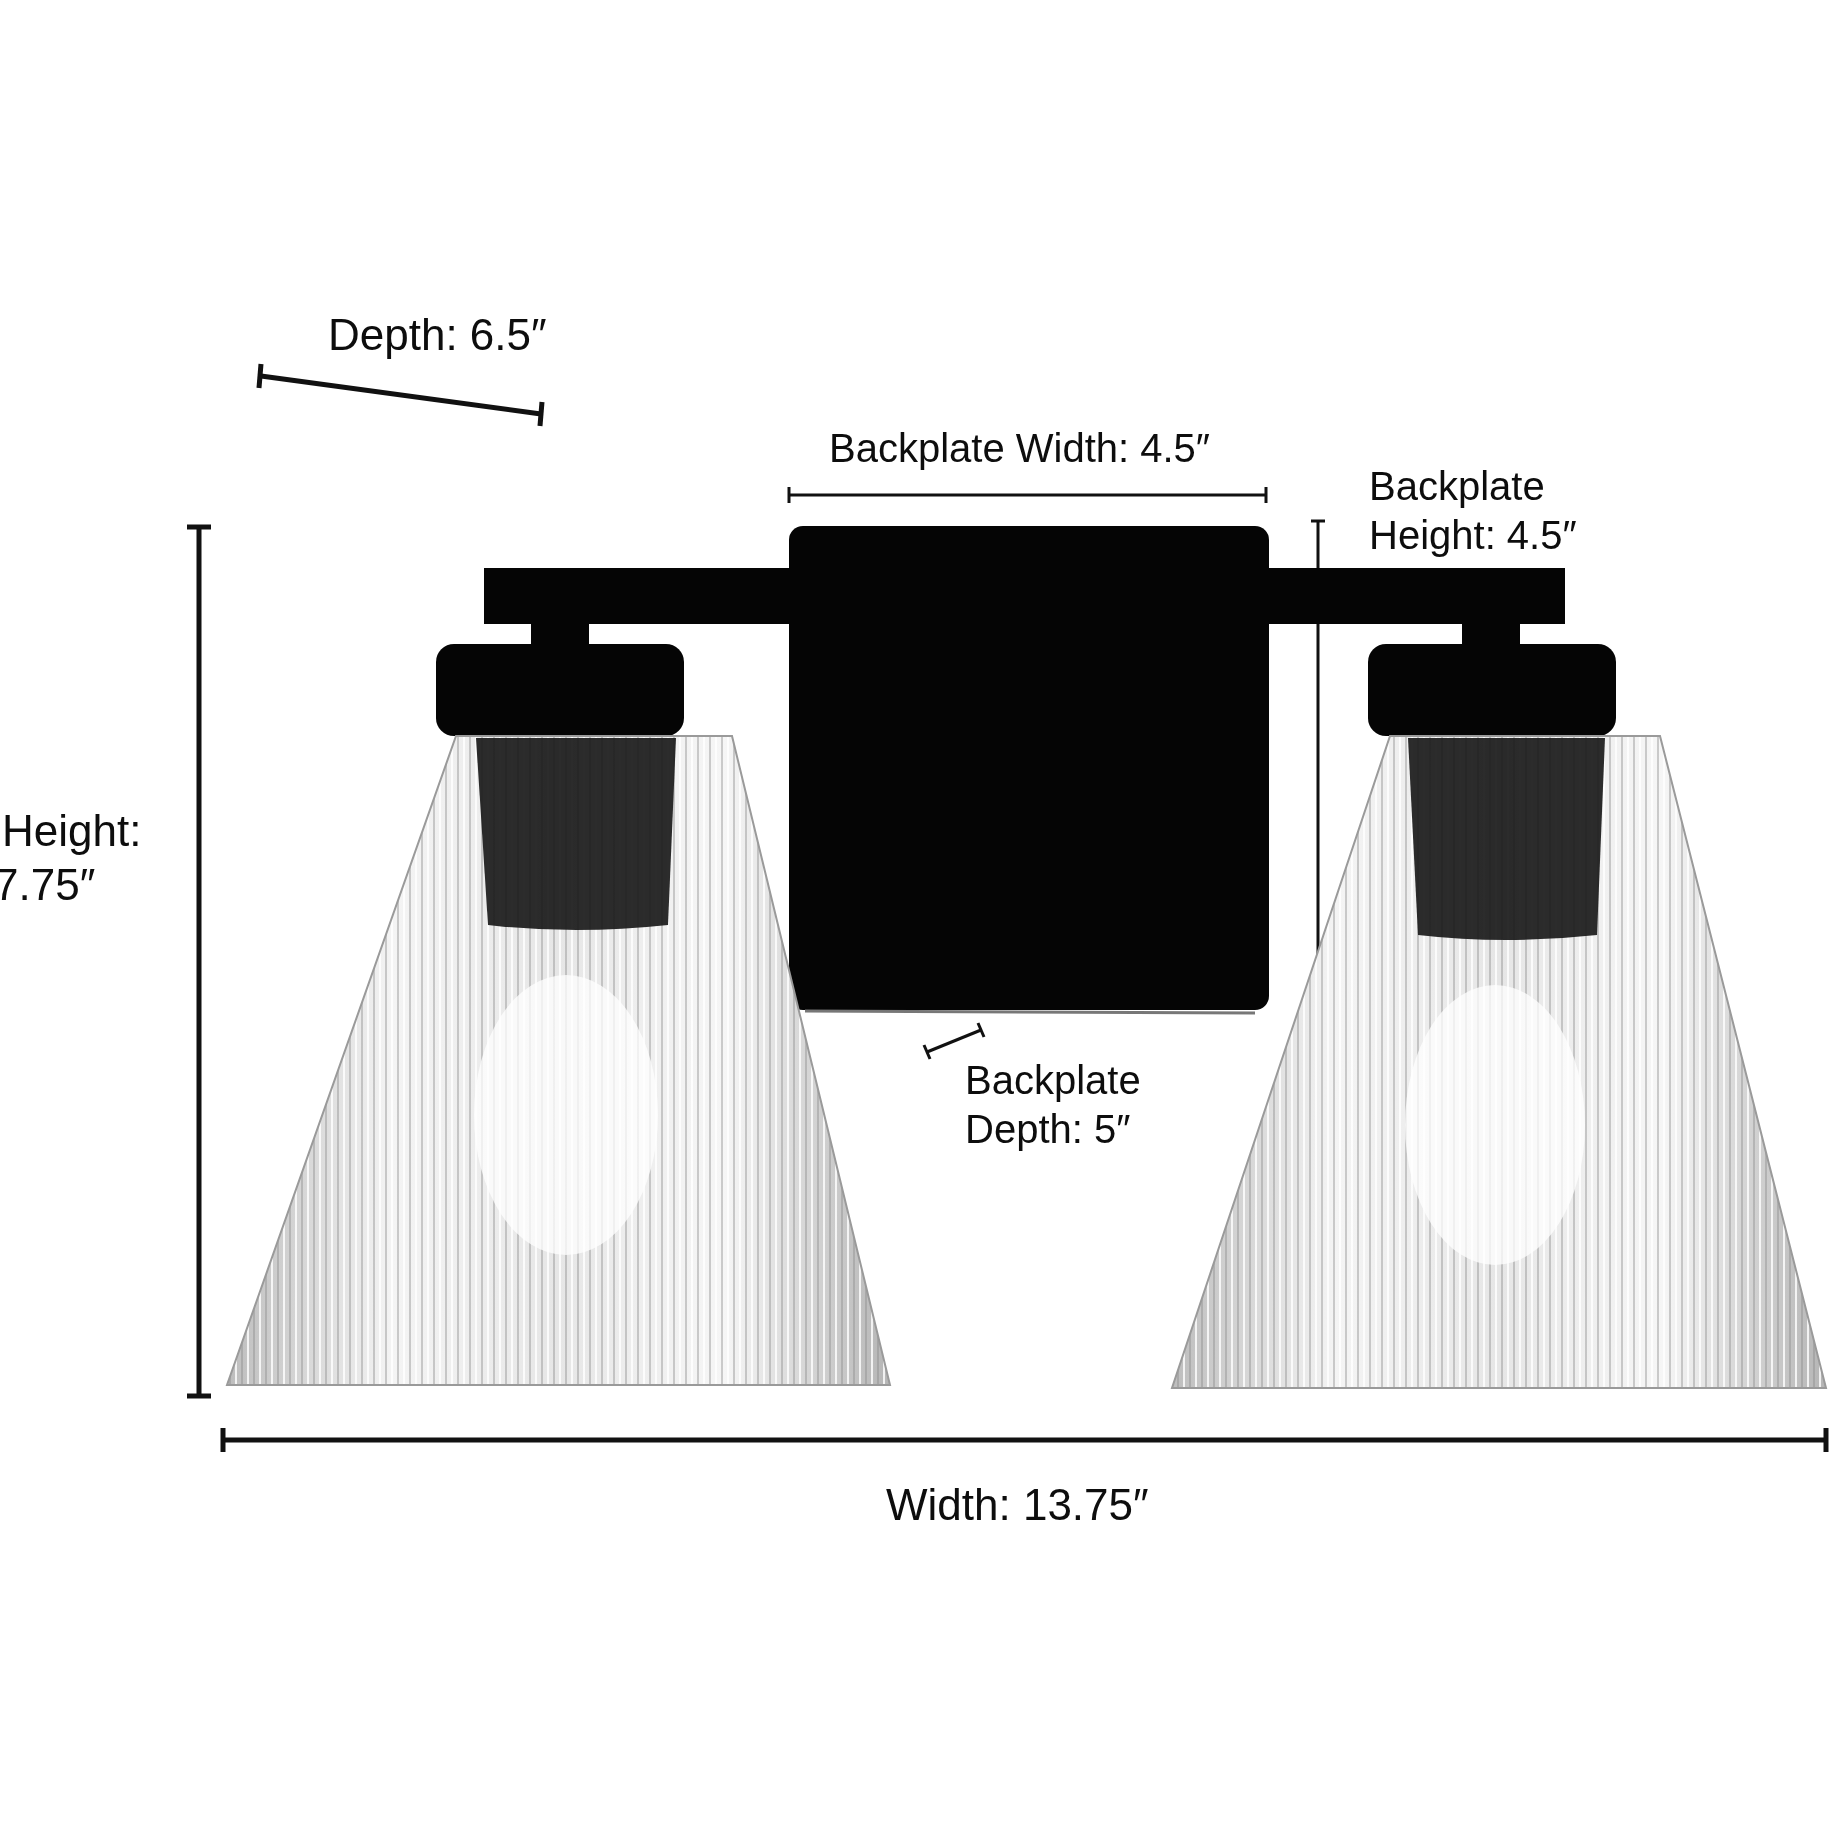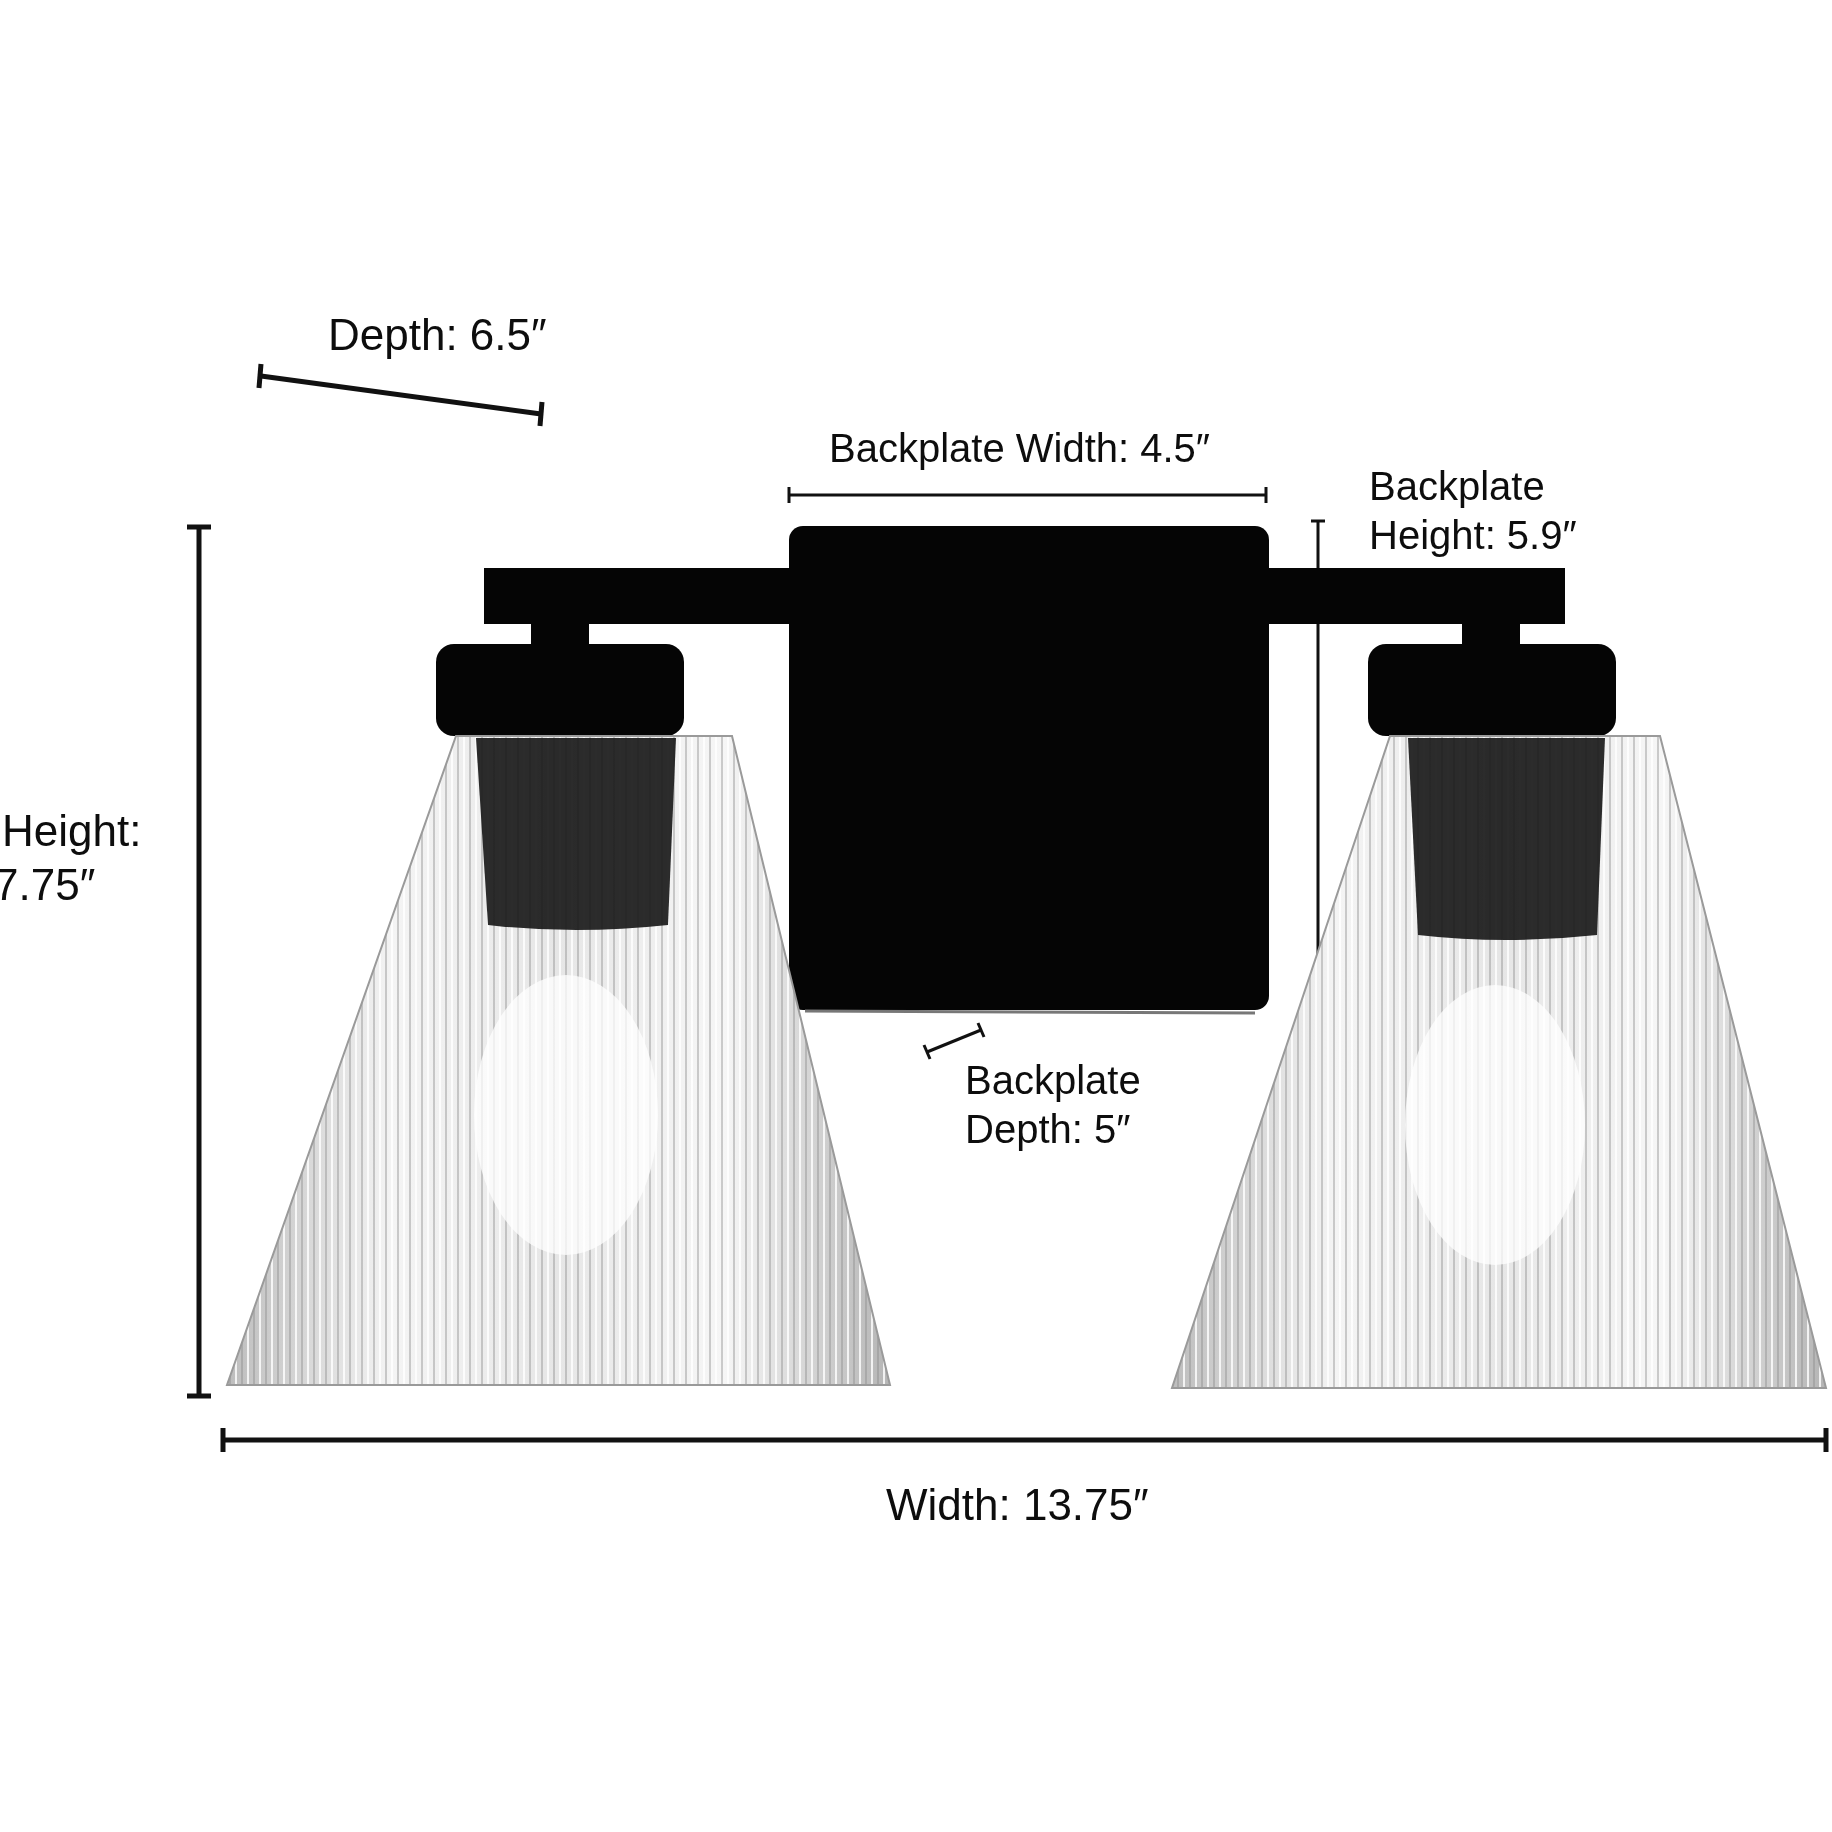--- a/index.html
+++ b/index.html
@@ -92,21 +92,21 @@
     <polygon points="1390,736 1660,736 1826,1388 1172,1388" fill="none" stroke="#9a9a9a" stroke-width="2"></polygon>
   </g>
 </svg>
 
 <div class="label lg" style="left:328px; top:308px;">Depth: 6.5″</div>
 
 <div class="label sm" style="left:829px; top:424px;">Backplate Width: 4.5″</div>
 
 <div class="label sm" style="left:1369px; top:462px;">
   <div>Backplate</div>
-  <div>Height: 5.9″</div>
+  <div>Height: 4.5″</div>
 </div>
 
 <div class="label sm" style="left:965px; top:1056px;">
   <div>Backplate</div>
   <div>Depth: 5″</div>
 </div>
 
 <div class="label lg" style="left:2px; top:804px;">
   <div>Height:</div>
   <div style="margin-left:-8px;">7.75″</div>

